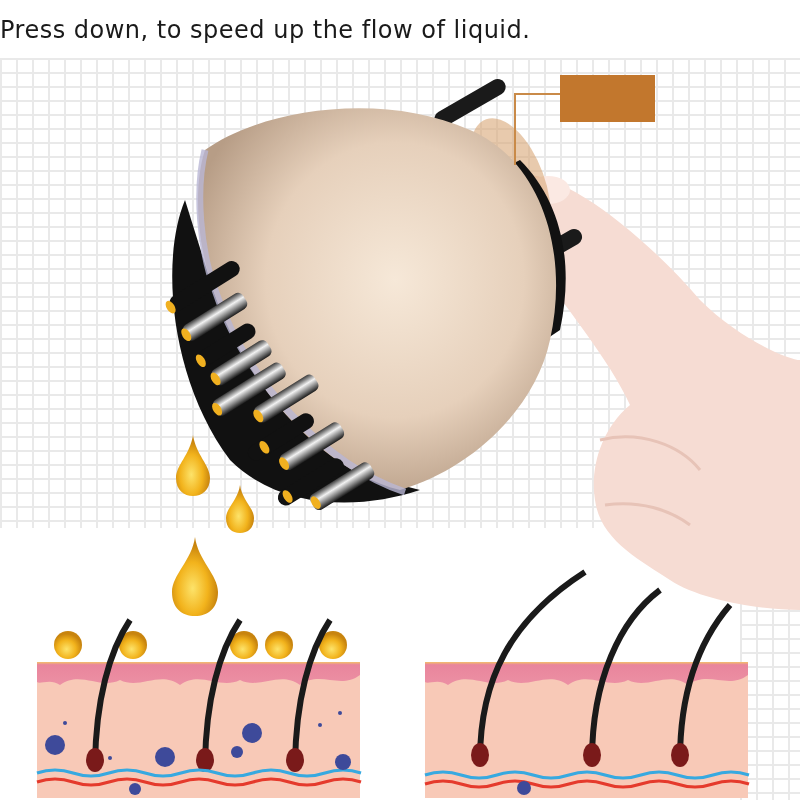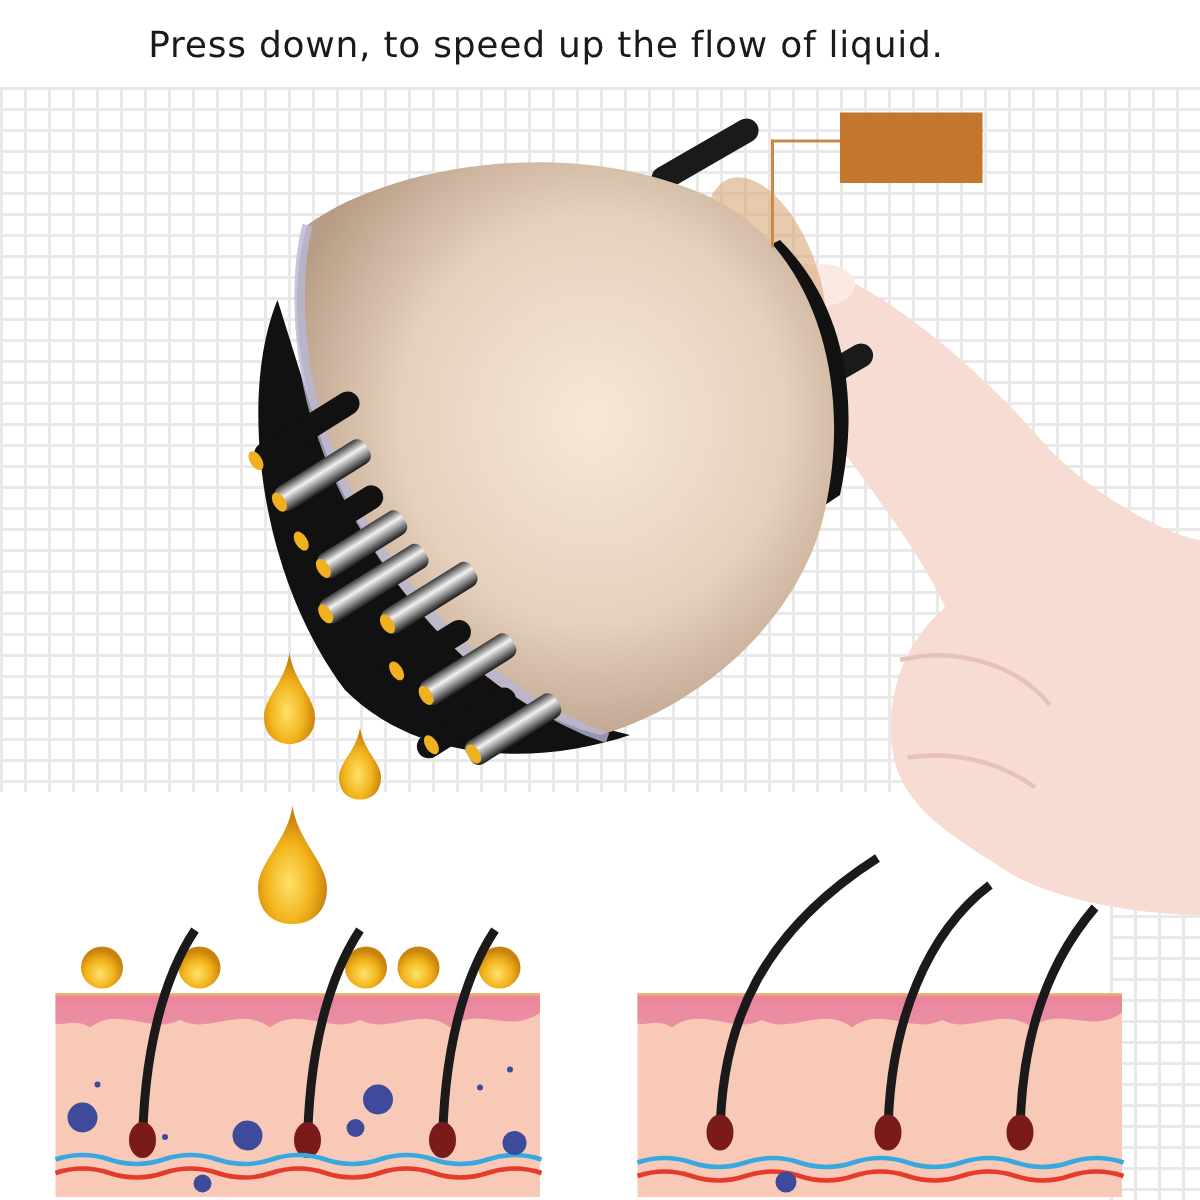--- a/index.html
+++ b/index.html
@@ -4,21 +4,21 @@
   <style>
     html, body { margin: 0; padding: 0; }
     body {
       width: 800px; height: 800px; overflow: hidden;
       background: #ffffff;
       font-family: "Liberation Sans", sans-serif;
       position: relative;
     }
     .caption {
       position: absolute; left: 0; top: 16px; width: 728px;
-      text-align: center; font-size: 24px; letter-spacing: 0.5px;
+      font-size: 24px; letter-spacing: 0.5px;
       color: #1a1a1a; font-family: "DejaVu Sans", sans-serif;
     }
     .grid-bg {
       position: absolute; left: 0; top: 58px; width: 800px; height: 470px;
       background-color: #ffffff;
       background-image:
         linear-gradient(to right, #e9e9e9 2px, transparent 2px),
         linear-gradient(to bottom, #e9e9e9 2px, transparent 2px);
       background-size: 16px 14px;
     }

